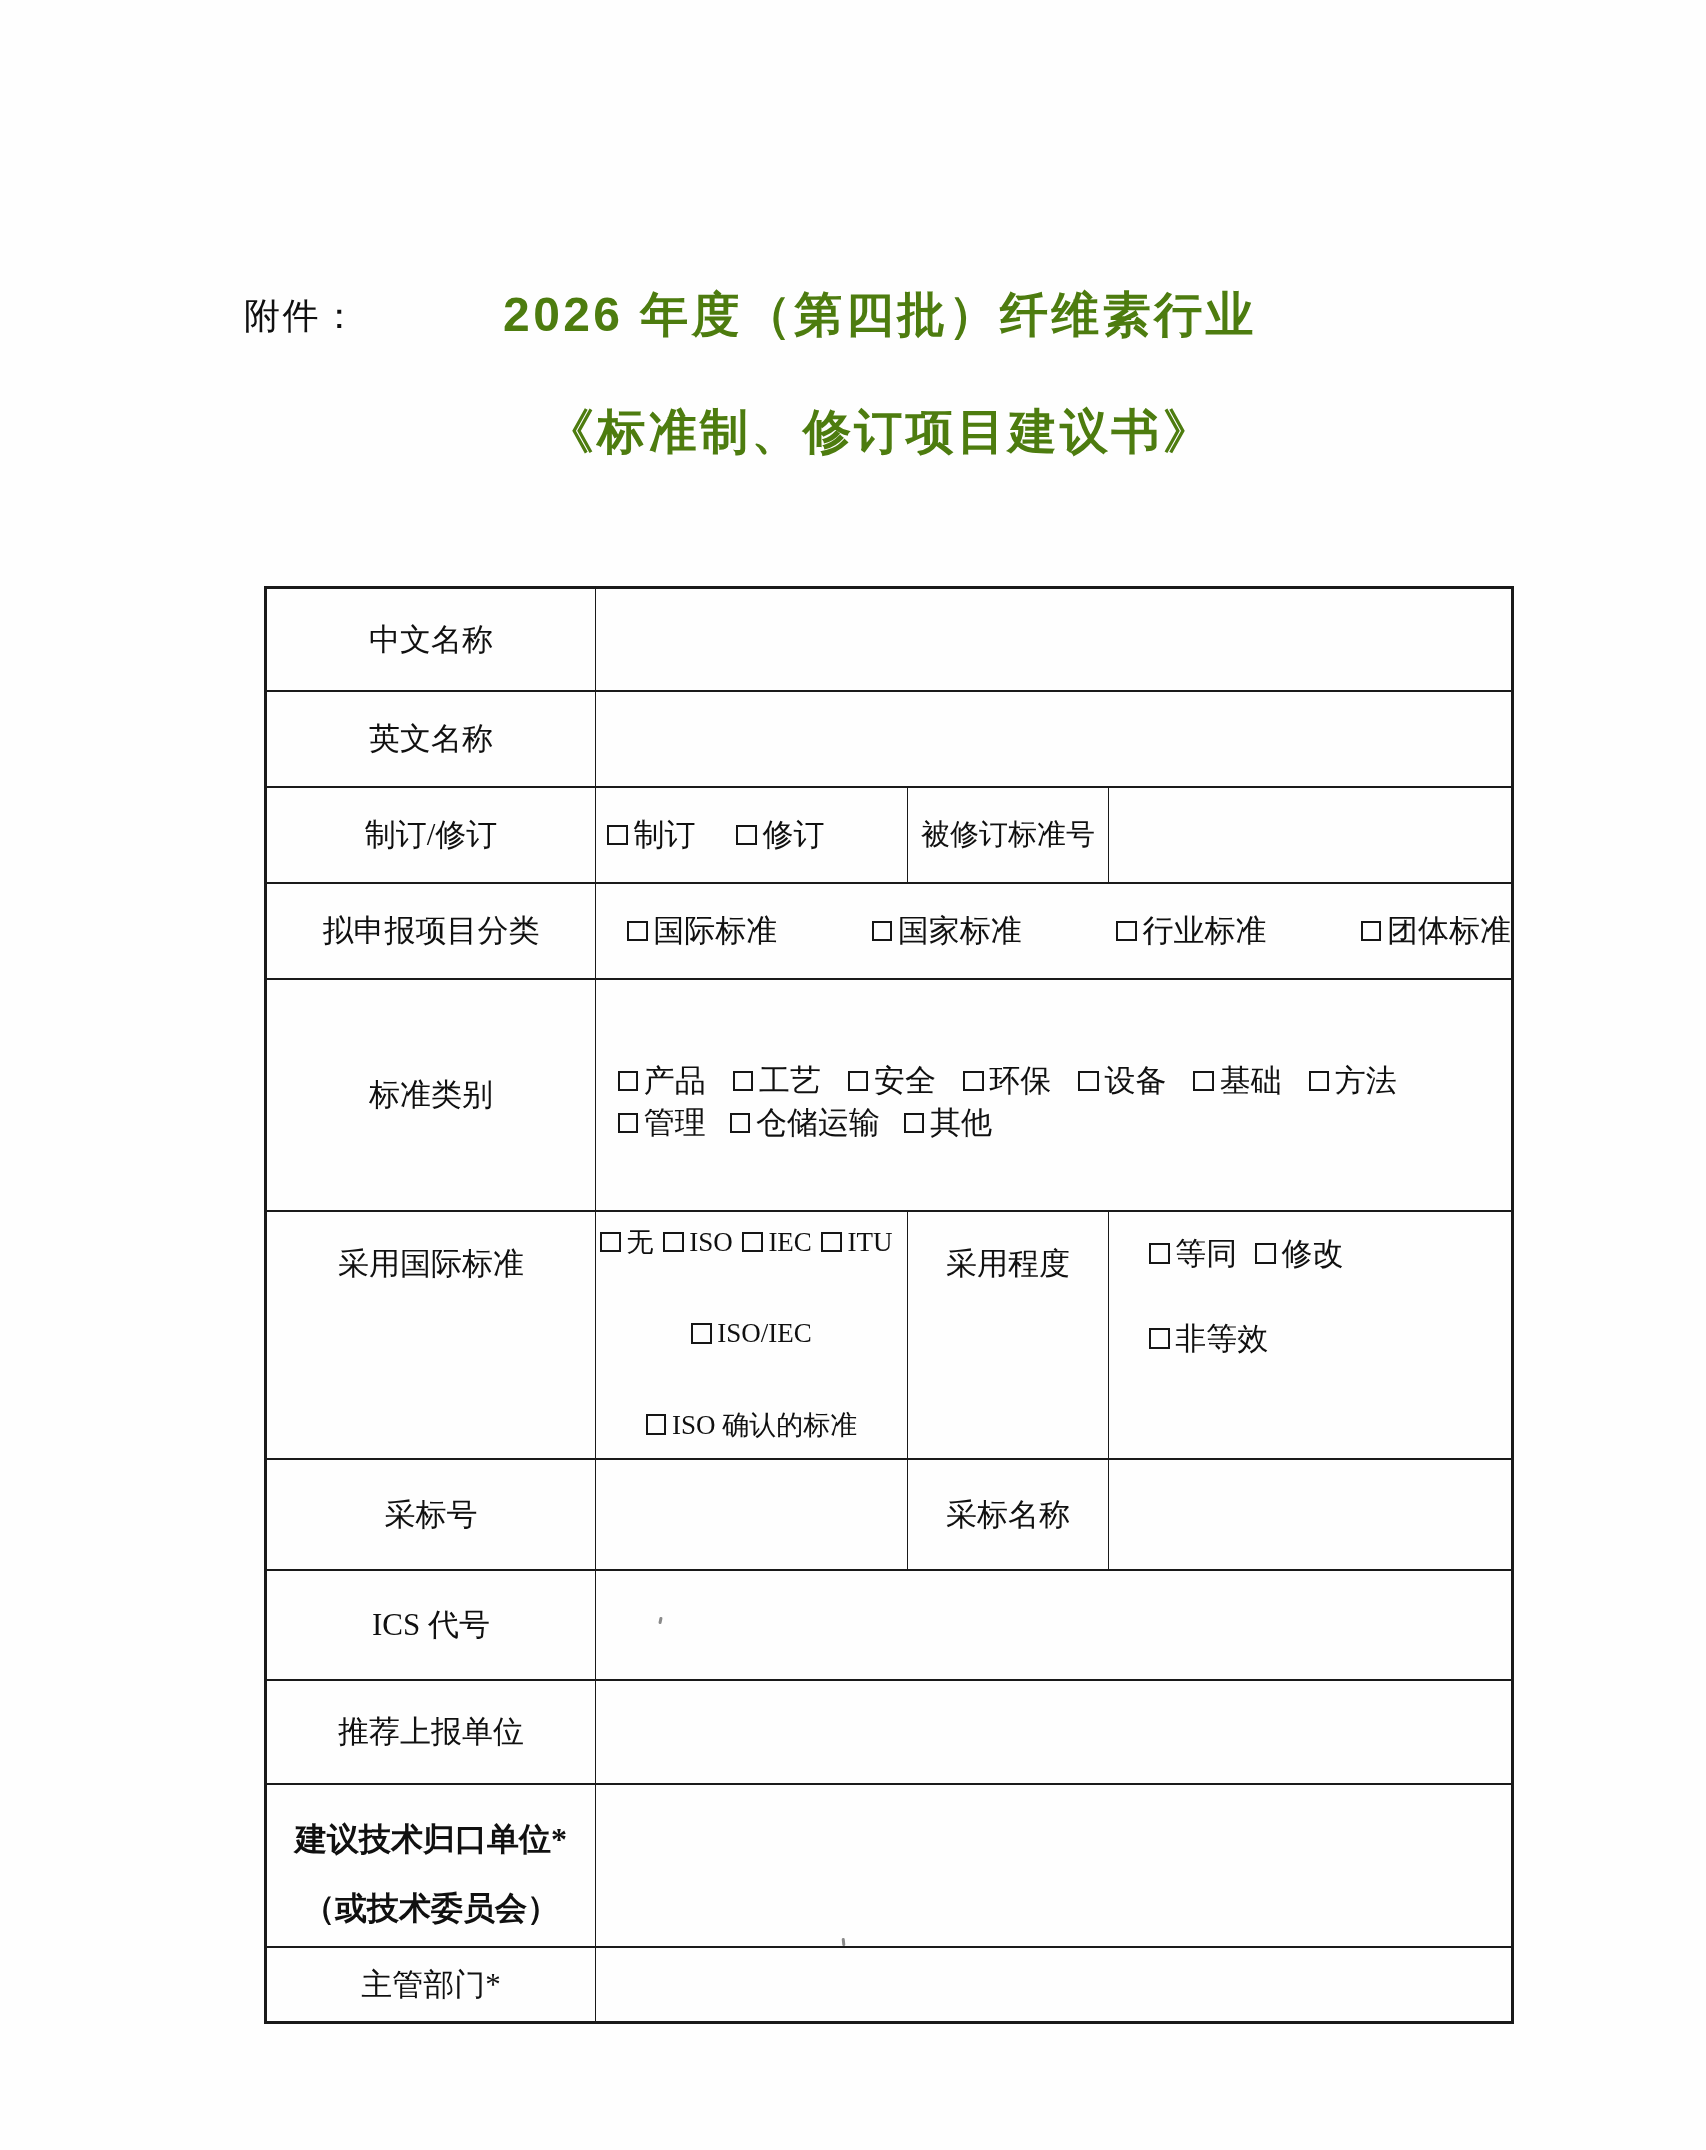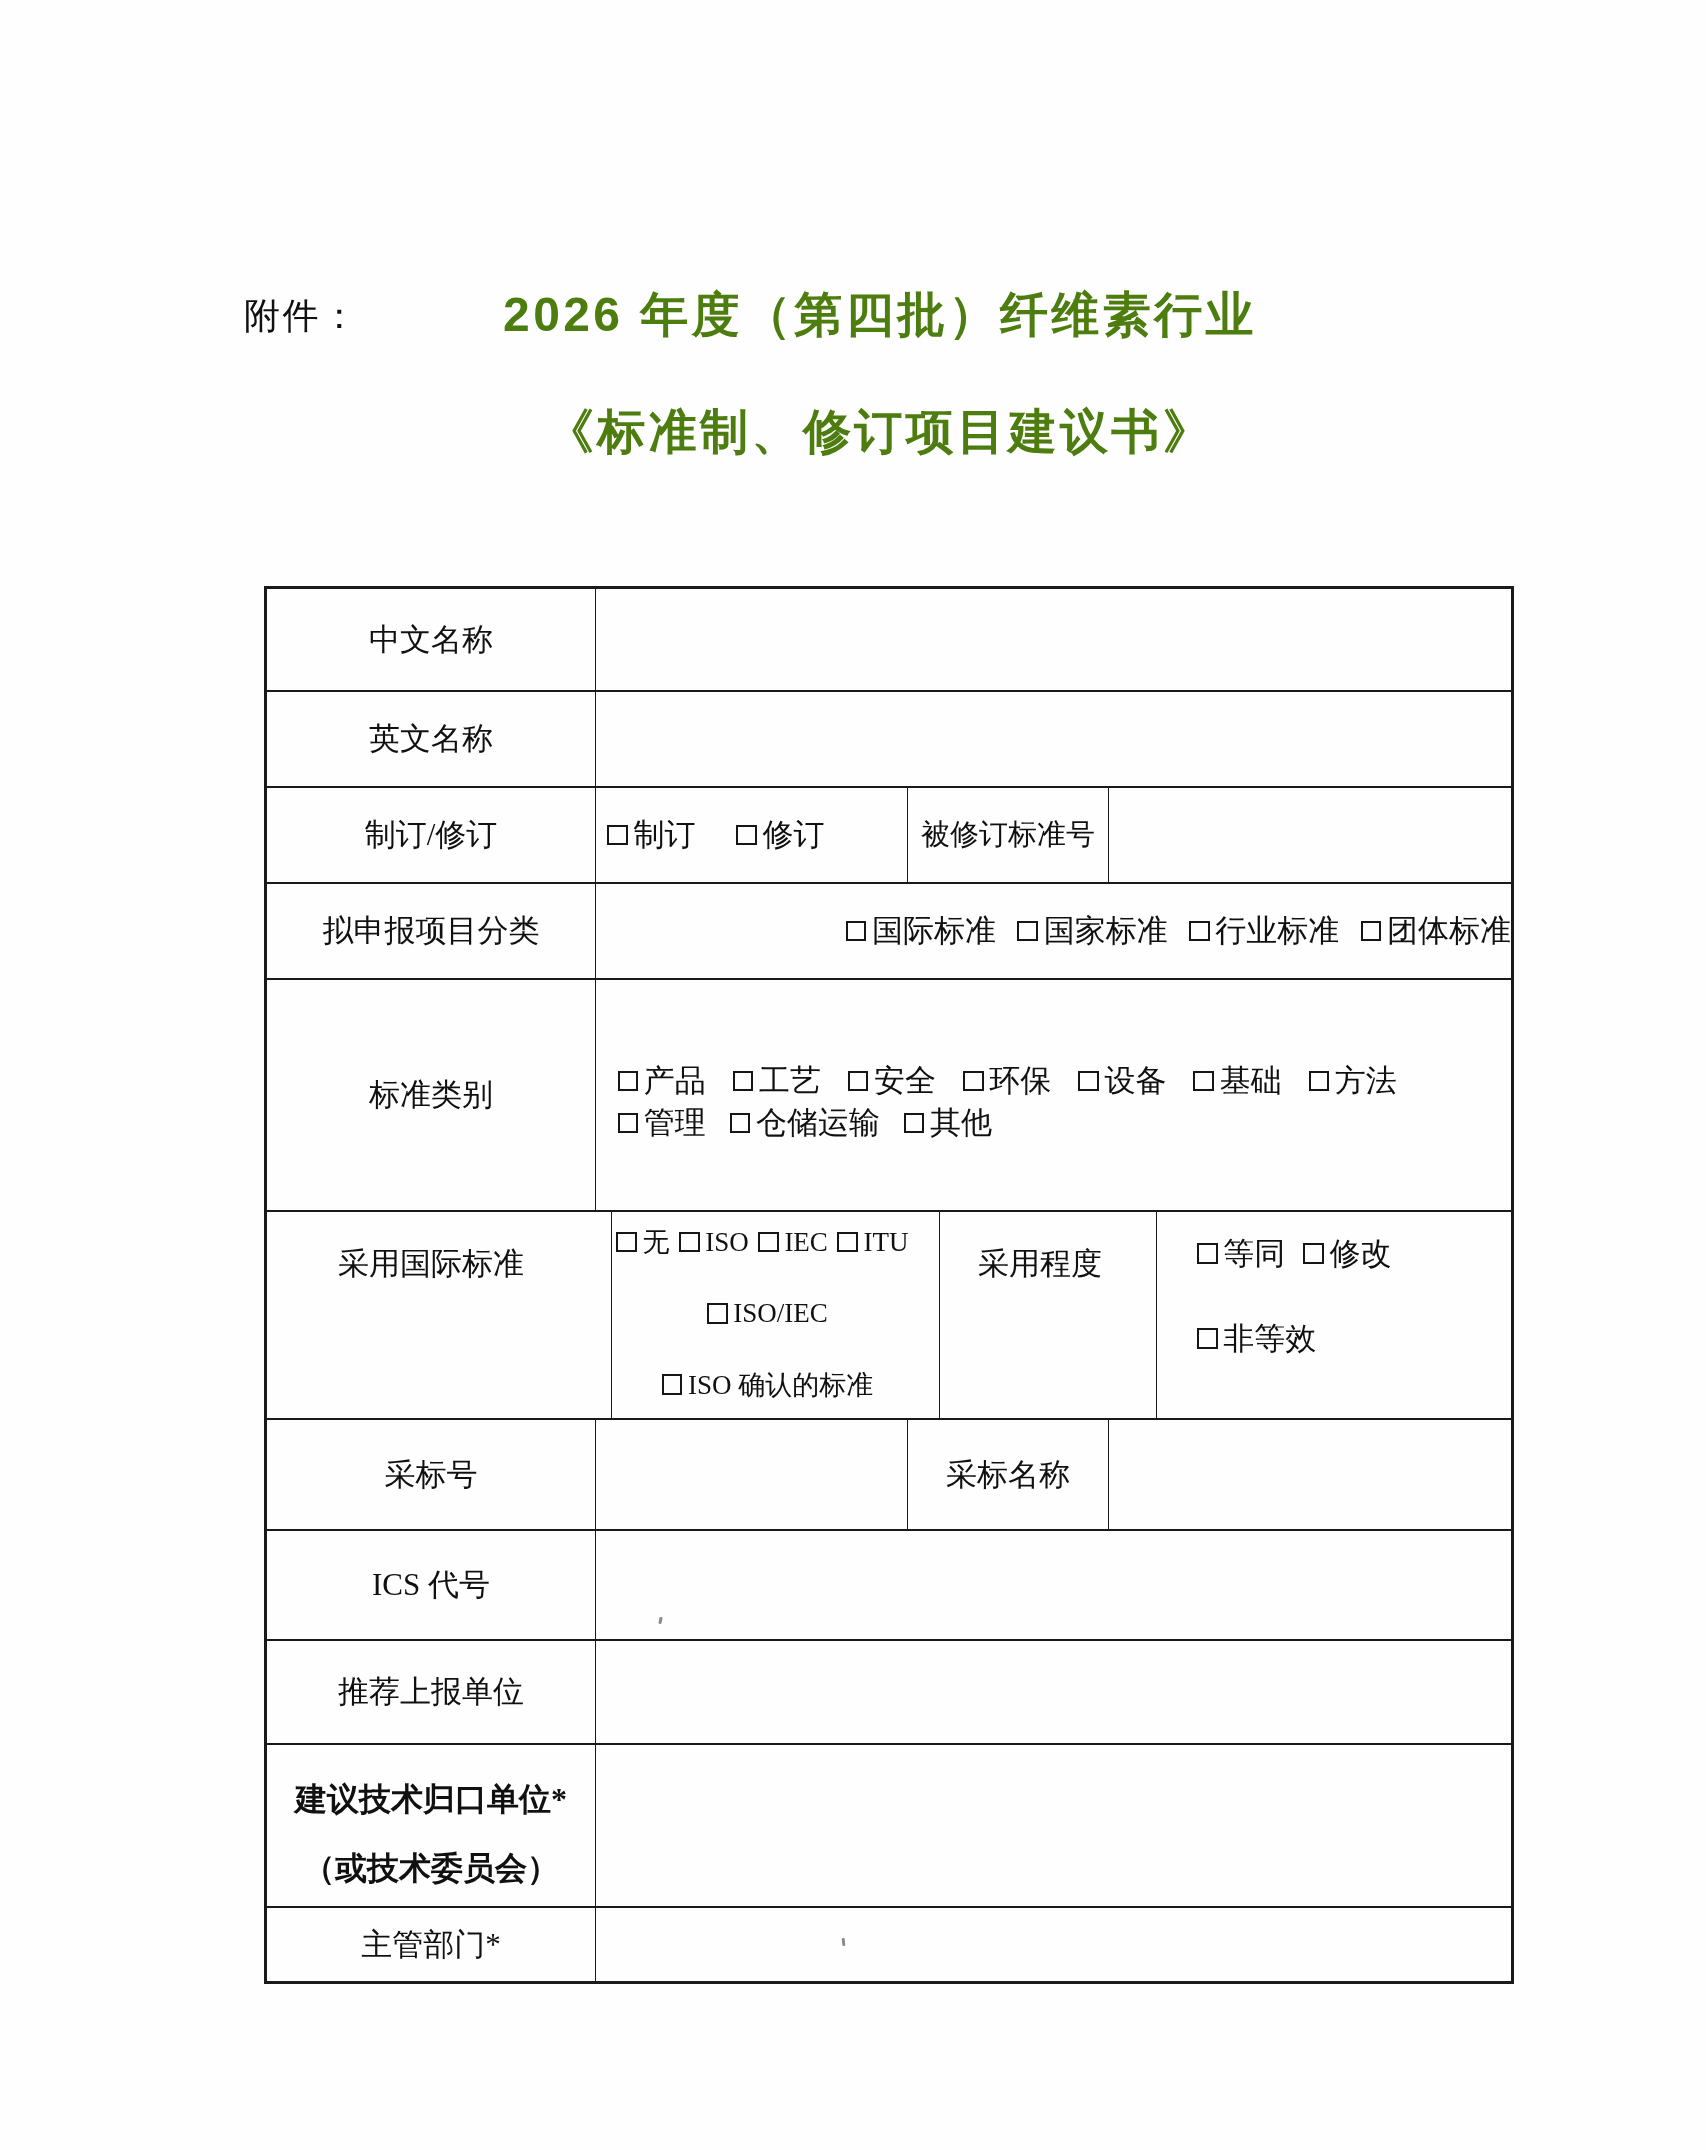--- a/index.html
+++ b/index.html
@@ -64,41 +64,41 @@
   .col-b { width: 312px; flex: none; }
   .col-c { width: 201px; flex: none; }
   .grow { flex: 1; }
 
   
   .h-r1  { height: 101px; }
   .h-r2  { height: 96px; }
   .h-r3  { height: 96px; }
   .h-r4  { height: 96px; }
   .h-r5  { height: 232px; }
-  .h-r6  { height: 208px; gap: 16px; }
+  .h-r6  { height: 248px; }
   .h-r7  { height: 111px; }
   .h-r8  { height: 110px; }
   .h-r9  { height: 104px; }
   .h-r10 { height: 163px; }
   .h-r11 { height: 75px; }
 
   
   .opt { display: inline-flex; align-items: center; gap: 5.6px; white-space: nowrap; }
   .cb {
     display: inline-block;
     width: 20.6px; height: 20.6px;
     border: 2.2px solid #161616;
     flex: none;
     background: transparent;
   }
 
   
   .r3-b  { justify-content: flex-start; padding-left: 11.2px; gap: 41px; }
   .r3-c  { font-size: 29px; }
-  .r4-cell { justify-content: flex-end; padding-left: 31px; gap: 21.5px; }
+  .r4-cell { justify-content: space-between; padding-left: 31px; gap: 21.5px; }
   .r5-cell {
     flex-direction: column; align-items: flex-start;
     justify-content: center;
     padding: 48px 8.6px 34px 21.5px;
   }
   .r5-line1 { display: flex; gap: 27px; }
   .r5-line2 { display: flex; gap: 24px; }
   .r6-label { align-items: flex-start; padding-top: 31px; }
   .r6-b {
     flex-direction: column; justify-content: space-between; align-items: center;

